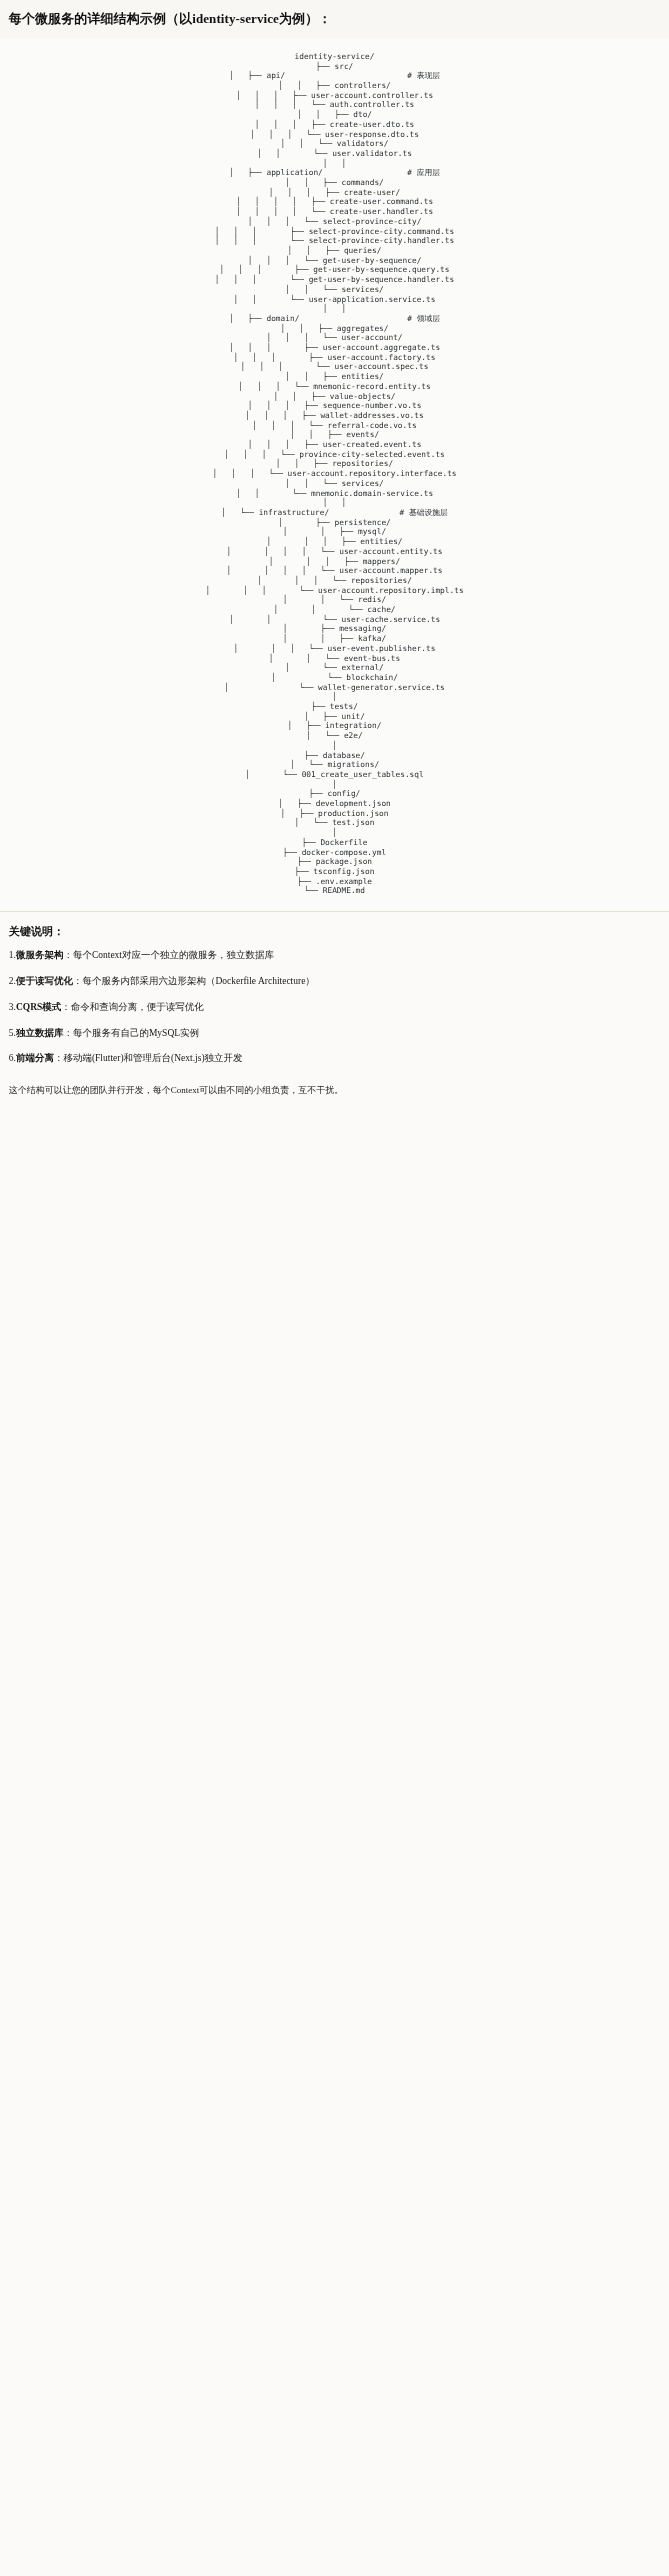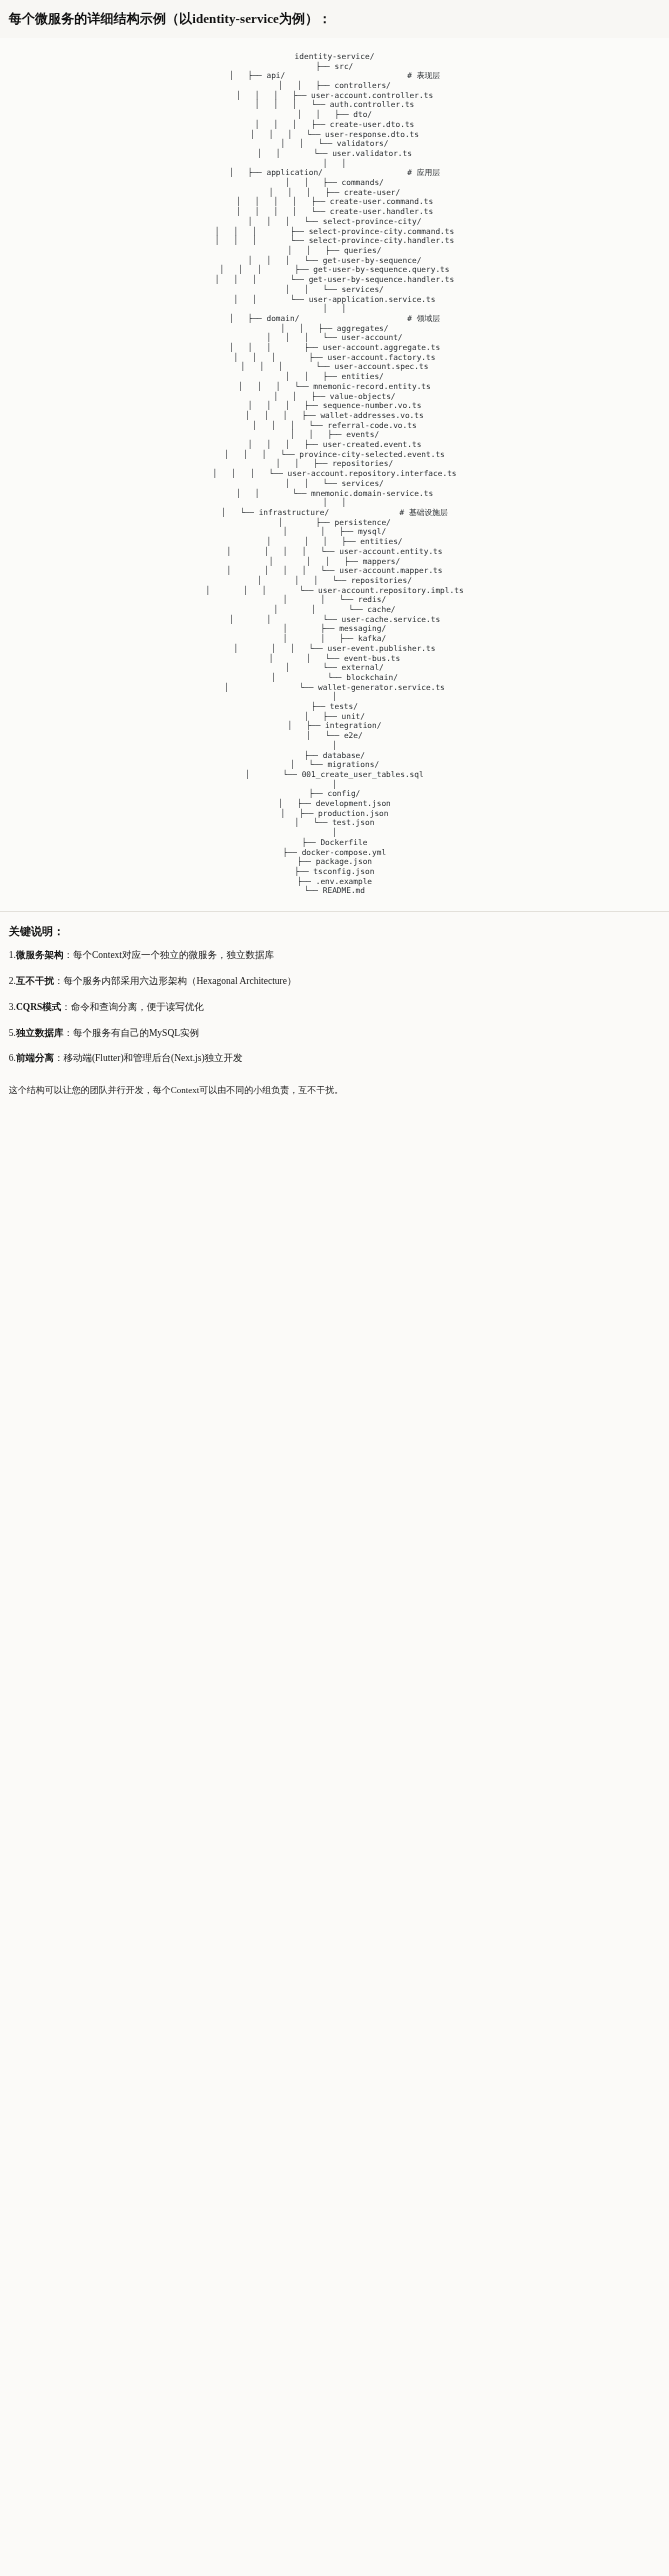--- a/index.html
+++ b/index.html
@@ -202,21 +202,21 @@
   </div>
   <div class="hr"></div>
 
   <div class="notes-block">
     <h2 class="notes-heading">关键说明：</h2>
     <ol class="notes-list">
       <li>
         <span class="num">1.</span><span class="lead">微服务架构</span><span class="body">：每个Context对应一个独立的微服务，独立数据库</span>
       </li>
       <li>
-        <span class="num">2.</span><span class="lead">互不干扰</span><span class="body">：每个服务内部采用六边形架构（Hexagonal Architecture）</span>
+        <span class="num">2.</span><span class="lead">便于读写优化</span><span class="body">：每个服务内部采用六边形架构（Dockerfile Architecture）</span>
       </li>
       <li>
         <span class="num">3.</span><span class="lead">CQRS模式</span><span class="body">：命令和查询分离，便于读写优化</span>
       </li>
       <li>
         <span class="num">5.</span><span class="lead">独立数据库</span><span class="body">：每个服务有自己的MySQL实例</span>
       </li>
       <li>
         <span class="num">6.</span><span class="lead">前端分离</span><span class="body">：移动端(Flutter)和管理后台(Next.js)独立开发</span>
       </li>

